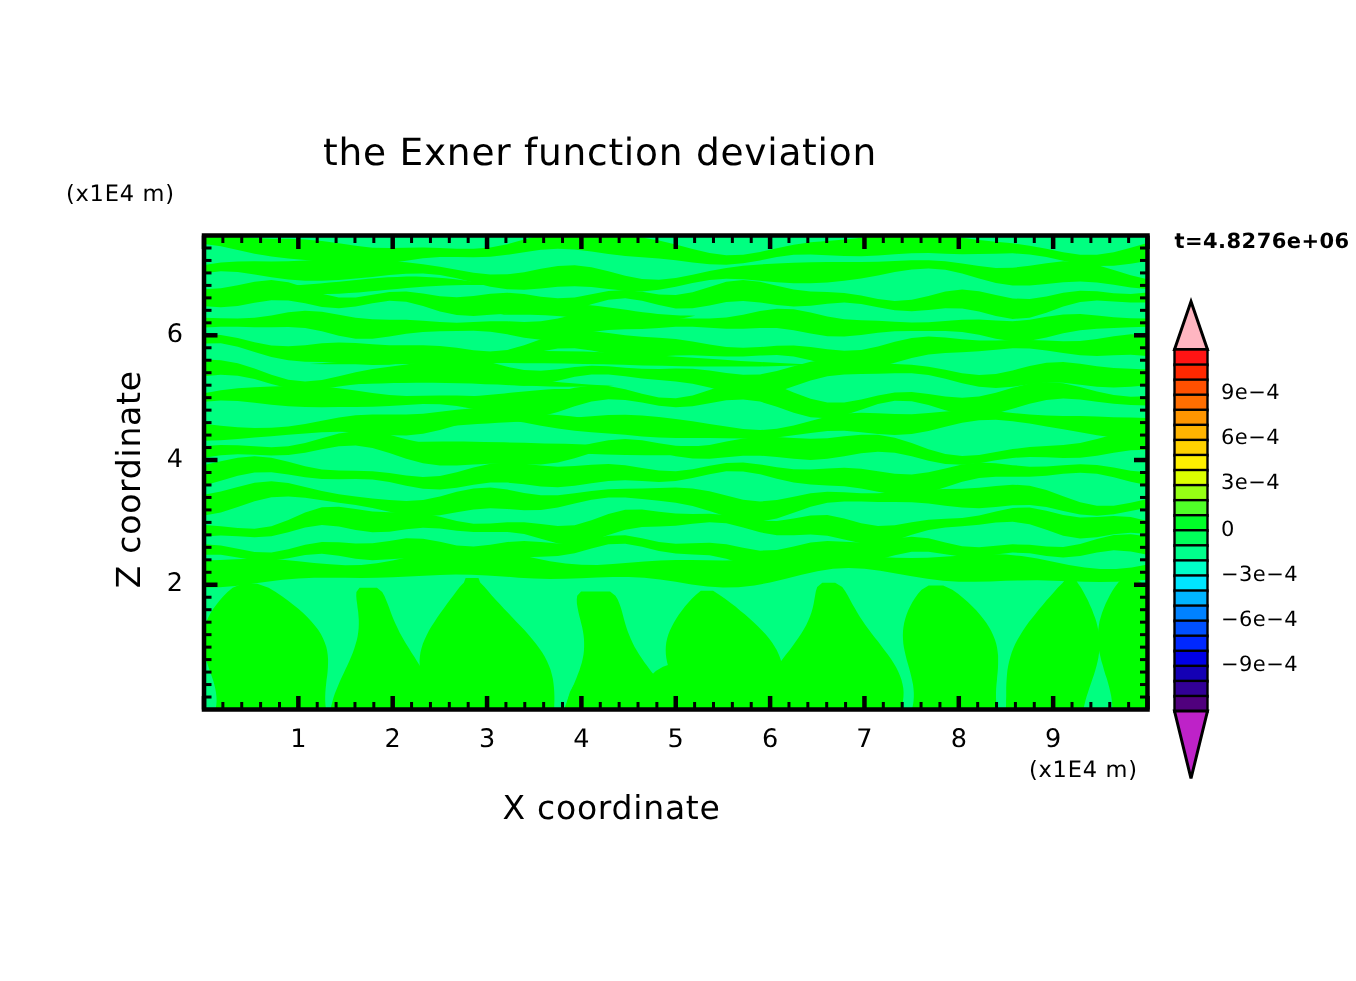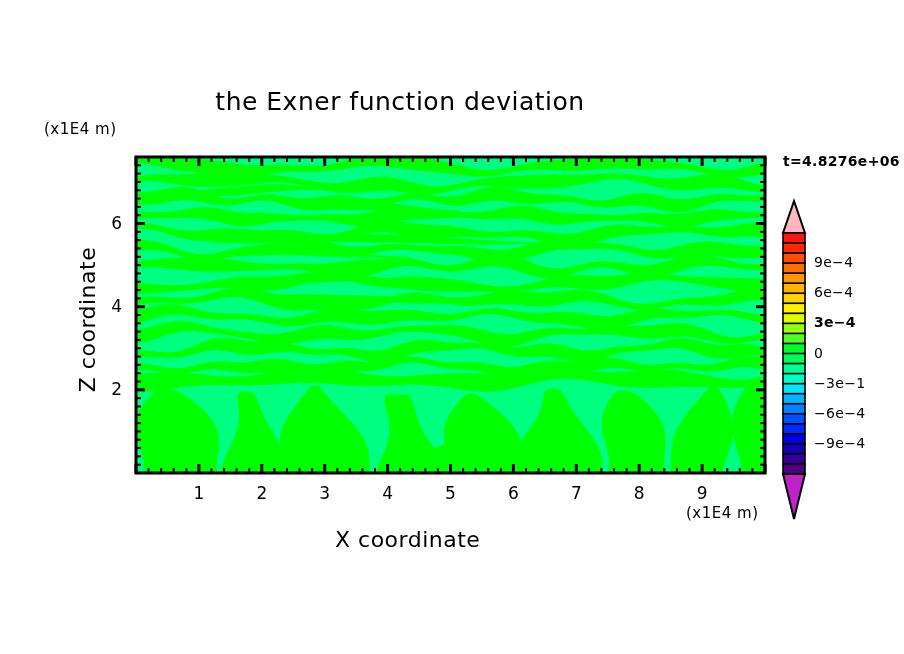--- a/index.html
+++ b/index.html
@@ -380,20 +380,20 @@
       <div class="tick-label" style="left: 682.1px; top: 482px; width: 40px;">9</div>
     </div>
   <div id="y-tick-labels">
       <div class="tick-label" style="left: 88px; top: 377.842px; width: 34px; text-align: right;">2</div>
       <div class="tick-label" style="left: 88px; top: 294.684px; width: 34px; text-align: right;">4</div>
       <div class="tick-label" style="left: 88px; top: 211.526px; width: 34px; text-align: right;">6</div>
     </div>
   <div id="cbar-labels">
       <div class="cbar-label" style="left: 814px; top: 253.125px;">9e−4</div>
       <div class="cbar-label" style="left: 814px; top: 283.25px;">6e−4</div>
-      <div class="cbar-label" style="left: 814px; top: 313.375px; font-weight: bold;">3e−4</div>
+      <div class="cbar-label" style="left: 814px; top: 313.375px;">3e−4</div>
       <div class="cbar-label" style="left: 814px; top: 343.5px;">0</div>
-      <div class="cbar-label" style="left: 814px; top: 373.625px;">−3e−1</div>
+      <div class="cbar-label" style="left: 814px; top: 373.625px;">−3e−4</div>
       <div class="cbar-label" style="left: 814px; top: 403.75px;">−6e−4</div>
       <div class="cbar-label" style="left: 814px; top: 433.875px; text-align: right;">−9e−4</div>
     </div>
 
 </div>
 
 </body></html>

